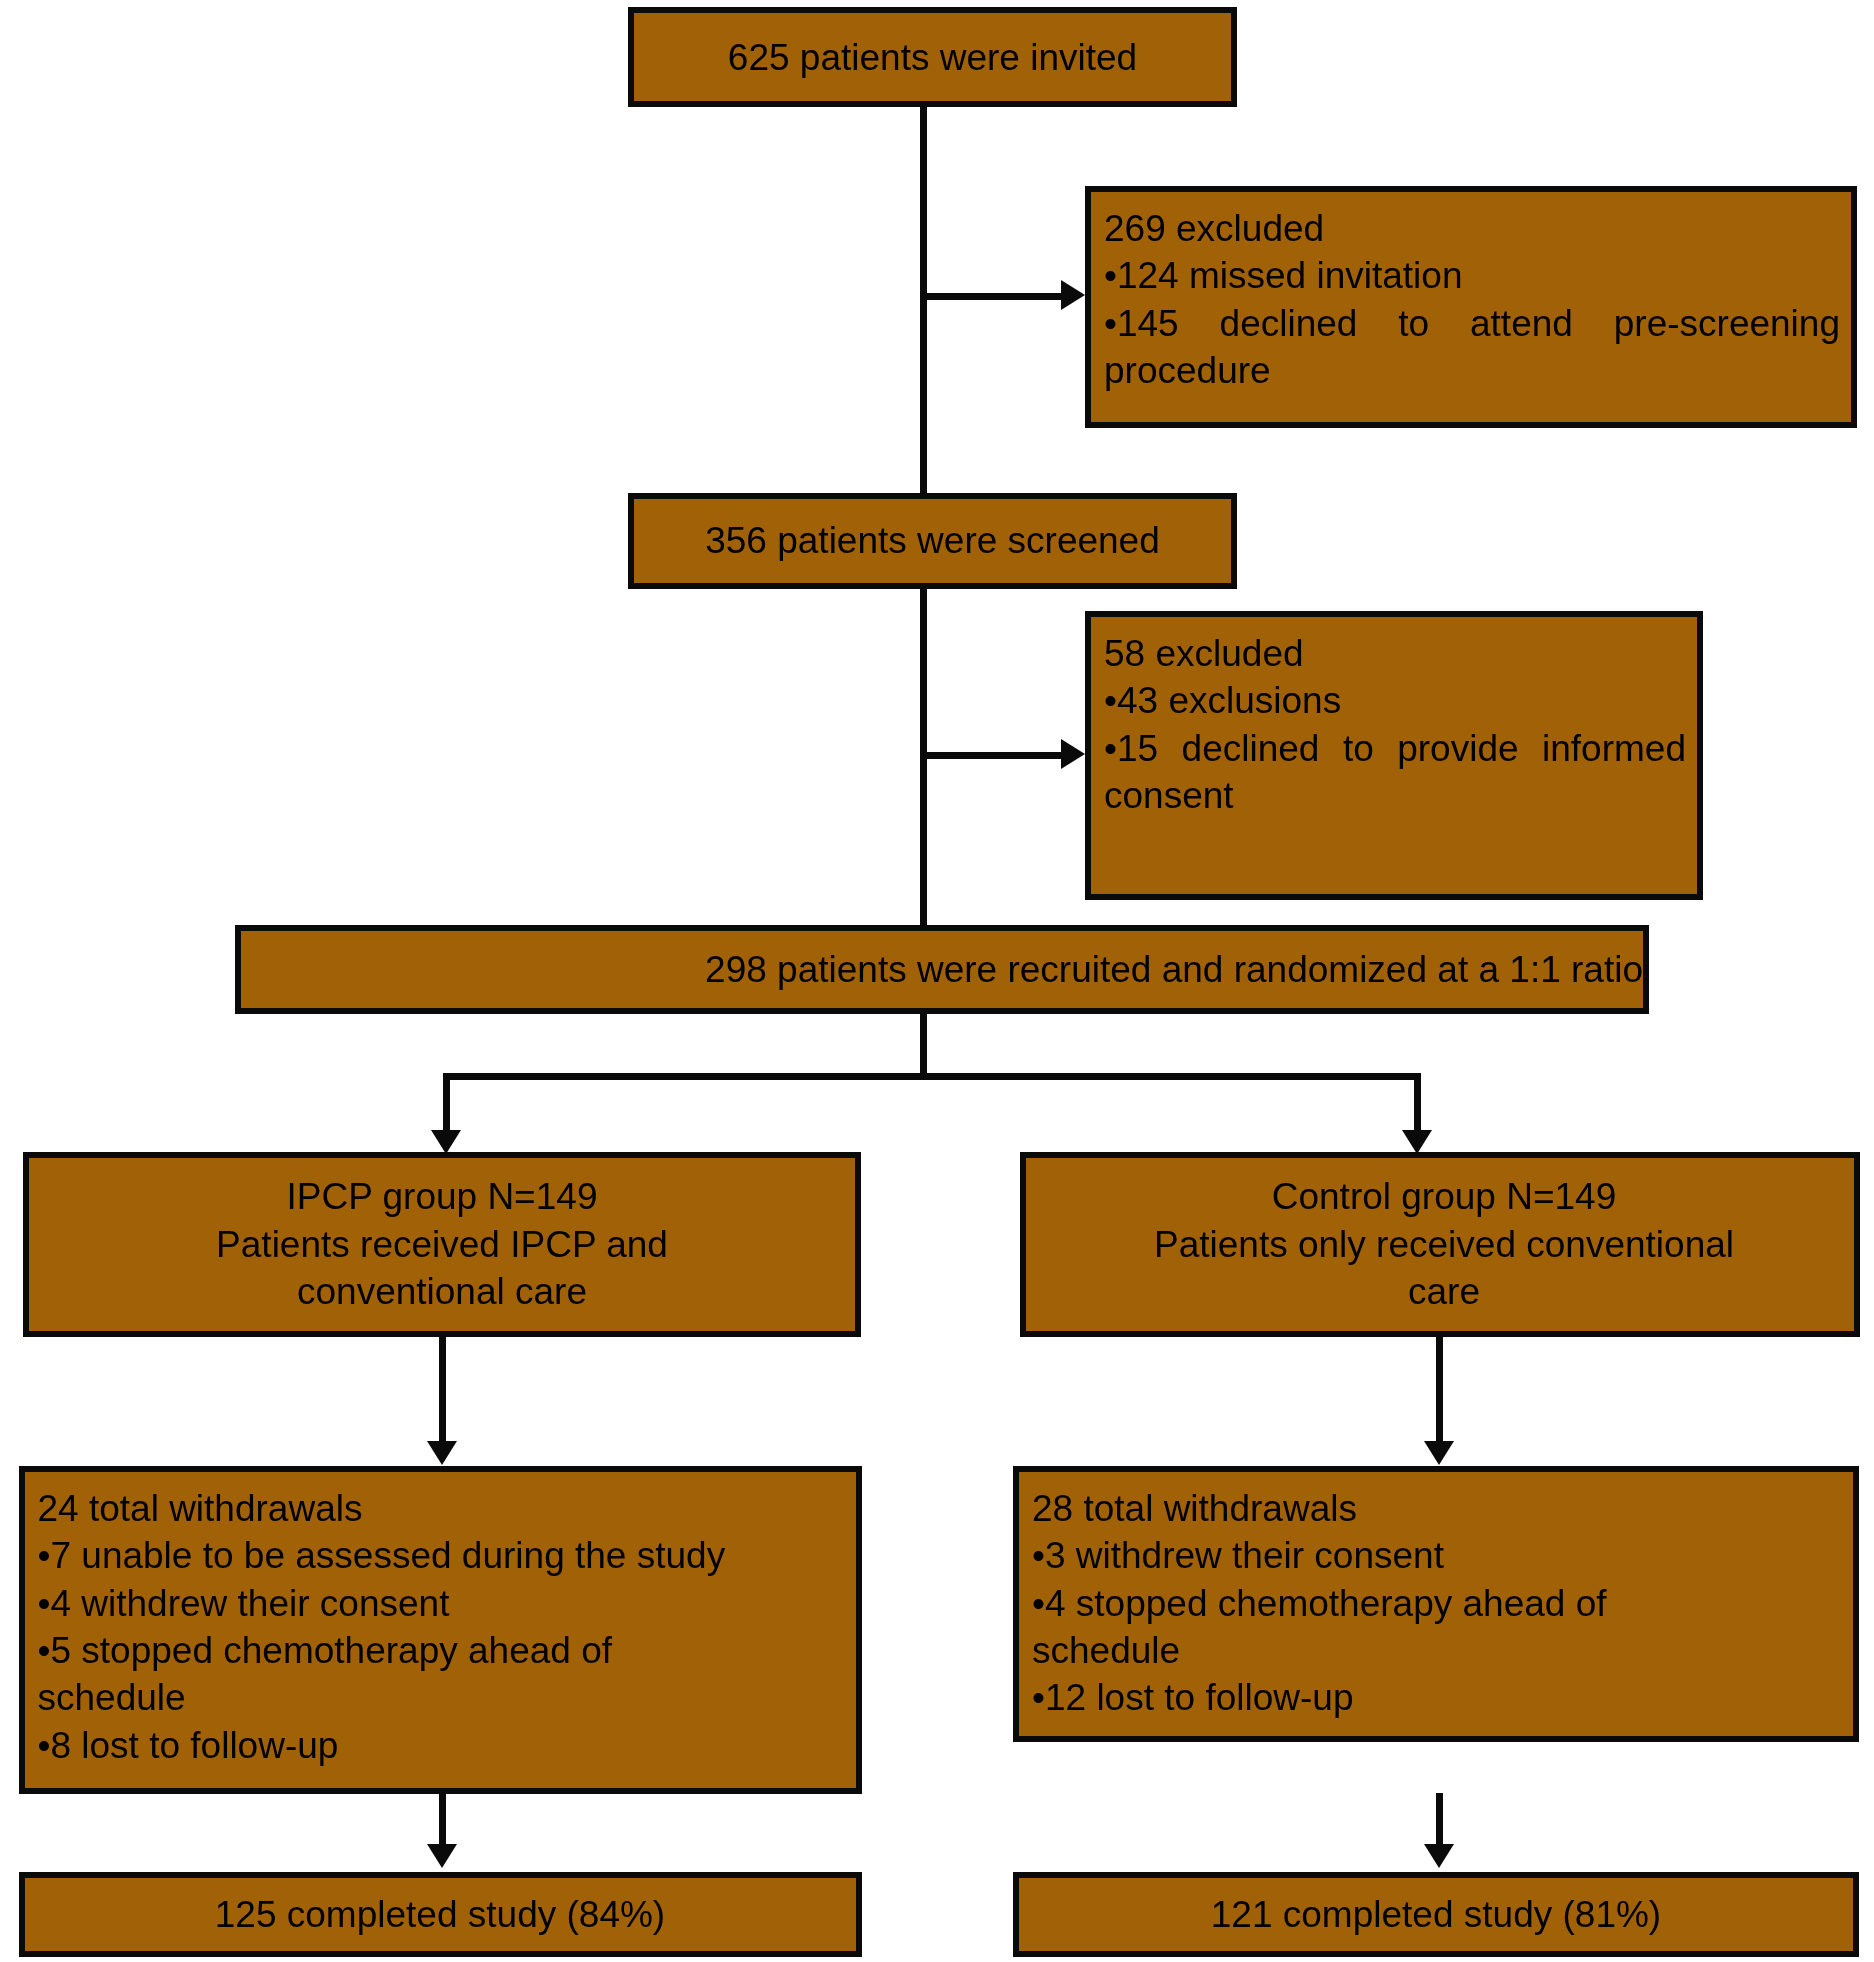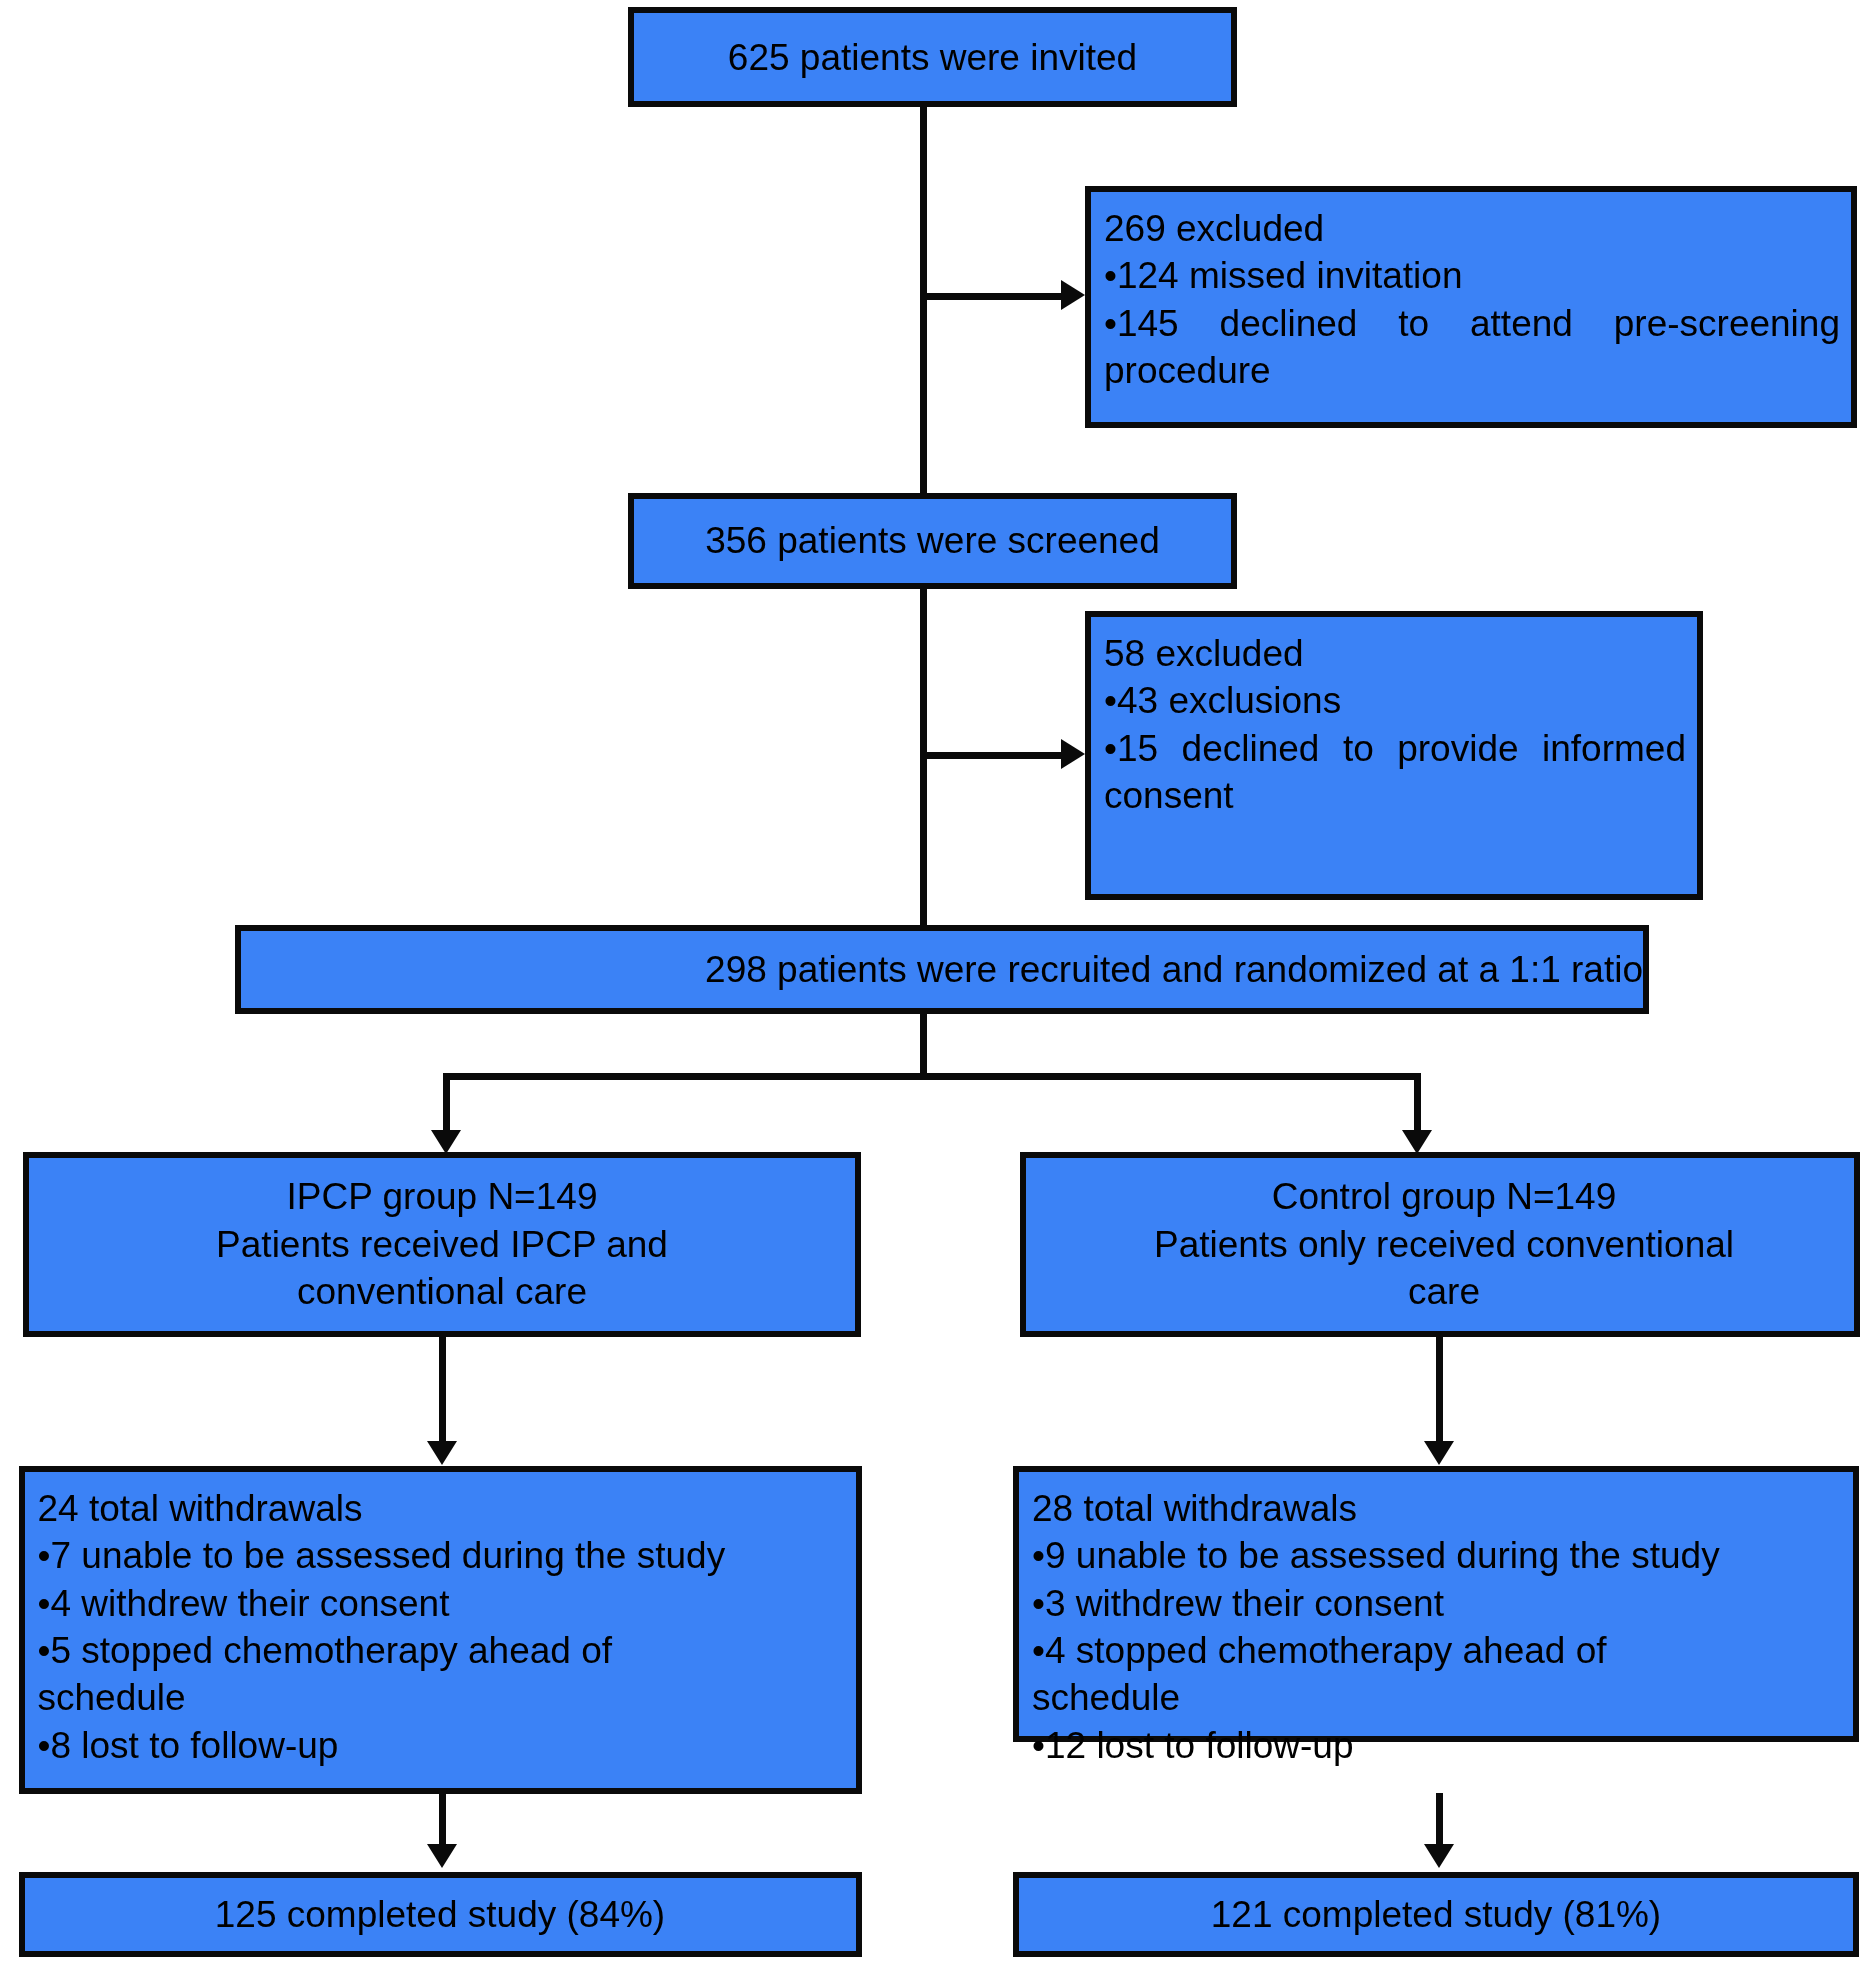--- a/index.html
+++ b/index.html
@@ -8,21 +8,21 @@
     width:1874px;
     height:1962px;
     background:#ffffff;
     font-family:"Liberation Sans","DejaVu Sans",sans-serif;
     overflow:hidden;
   }
   .box{
     position:absolute;
     box-sizing:border-box;
     border:6.5px solid #0a0a0a;
-    background:#3b82f6;
+    background:#a16207;
     color:#000;
     font-size:37px;
     line-height:1.28;
   }
   .box.center{
     display:flex;
     align-items:center;
     justify-content:center;
     text-align:center;
   }
@@ -133,21 +133,20 @@
     <span class="ln">24 total withdrawals</span>
     <span class="ln">•7 unable to be assessed during the study</span>
     <span class="ln">•4 withdrew their consent</span>
     <span class="ln">•5 stopped chemotherapy ahead of</span>
     <span class="ln">schedule</span>
     <span class="ln">•8 lost to follow-up</span>
   </div>
 
   <div class="box left" style="left:1013px;top:1466px;width:846px;height:276px;">
     <span class="ln">28 total withdrawals</span>
-    <span class="ln">•9 unable to be assessed during the study</span>
     <span class="ln">•3 withdrew their consent</span>
     <span class="ln">•4 stopped chemotherapy ahead of</span>
     <span class="ln">schedule</span>
     <span class="ln">•12 lost to follow-up</span>
   </div>
 
   <div class="vline" style="left:439px;top:1793px;height:55px;"></div>
   <div class="arrow-down" style="left:427px;top:1844px;"></div>
 
   <div class="vline" style="left:1436px;top:1793px;height:55px;"></div>

